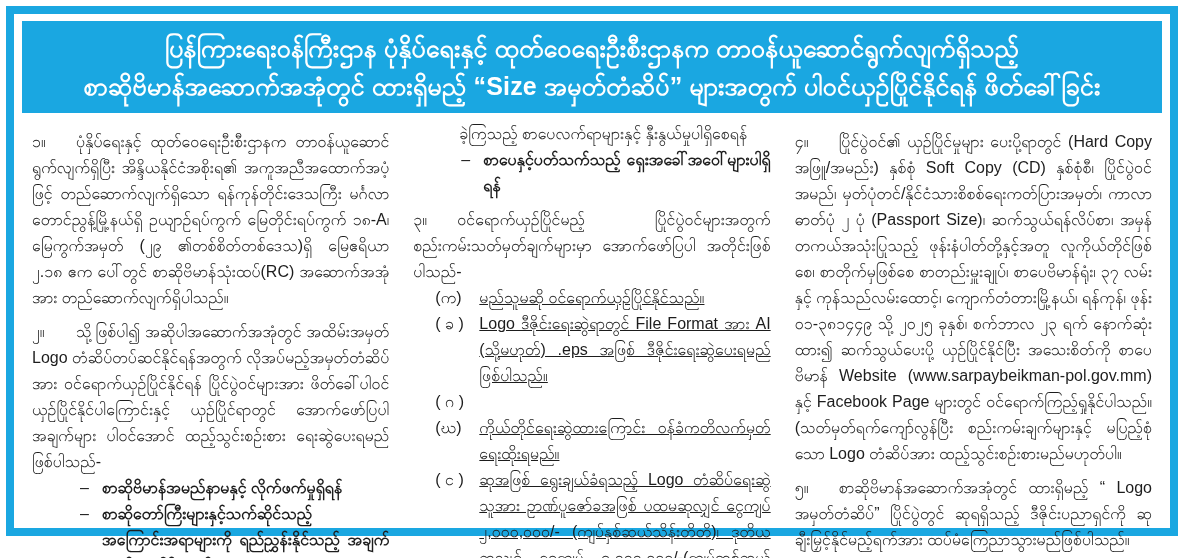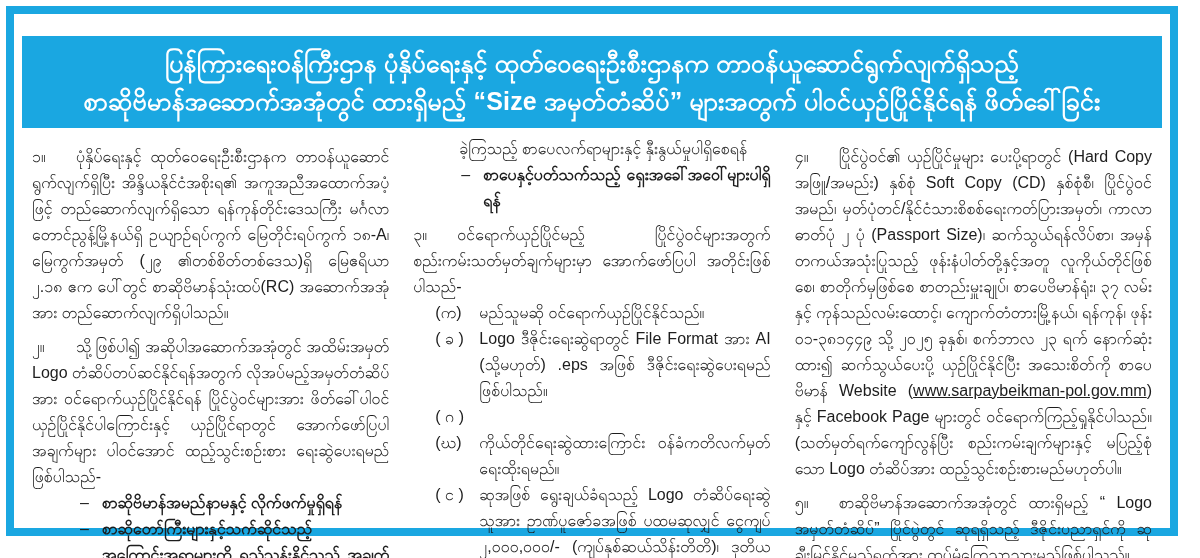--- a/index.html
+++ b/index.html
@@ -8,21 +8,21 @@
     font-family:"Liberation Sans","DejaVu Sans",sans-serif;
   }
   .frame{
     position:absolute;left:6px;top:6px;width:1172px;height:530px;
     border:8px solid #1aa7e1;background:#ffffff;box-sizing:border-box;
     padding:7px 8px;
   }
   .banner{
     background:#1aa7e1;color:#ffffff;height:92px;
     display:flex;flex-direction:column;justify-content:center;align-items:center;
-    text-align:center;gap:2px;margin-top:15px;
+    text-align:center;gap:2px;
   }
   .banner .line{
     font-size:25px;font-weight:bold;line-height:36px;
     letter-spacing:0.2px;white-space:nowrap;
   }
   .body-cols{
     display:flex;gap:24px;padding:8px 10px 0 10px;
     color:#1d1d1d;
   }
   .col{
@@ -30,22 +30,22 @@
     font-size:16px;line-height:26px;text-align:justify;
   }
   .para{margin:8px 0 0 0;}
   .pnum{display:inline-block;min-width:44px;}
   .bullet-row{display:flex;}
   .bullet-row .dash{flex:0 0 22px;margin-left:48px;text-align:left;}
   .bullet-row .btxt{flex:1 1 auto;text-align:justify;font-weight:bold;}
   .carryover{padding-left:46px;}
   .letter-row{display:flex;}
   .letter-row .label{flex:0 0 44px;margin-left:22px;white-space:nowrap;}
-  .letter-row .ltxt{flex:1 1 auto;text-align:justify;}
-  .url{text-decoration:underline;}
+  .letter-row .ltxt{flex:1 1 auto;text-align:justify;text-decoration:underline;}
+  .url{}
   .sig{font-weight:bold;text-align:right;line-height:29px;margin-top:2px;}
 </style>
 </head>
 <body>
 
 <div class="frame">
 
   <div class="banner">
     <div class="line">ပြန်ကြားရေးဝန်ကြီးဌာန ပုံနှိပ်ရေးနှင့် ထုတ်ဝေရေးဦးစီးဌာနက တာဝန်ယူဆောင်ရွက်လျက်ရှိသည့်</div>
     <div class="line">စာဆိုဗိမာန်အဆောက်အအုံတွင် ထားရှိမည့် “Size အမှတ်တံဆိပ်” များအတွက် ပါဝင်ယှဉ်ပြိုင်နိုင်ရန် ဖိတ်ခေါ်ခြင်း</div>

